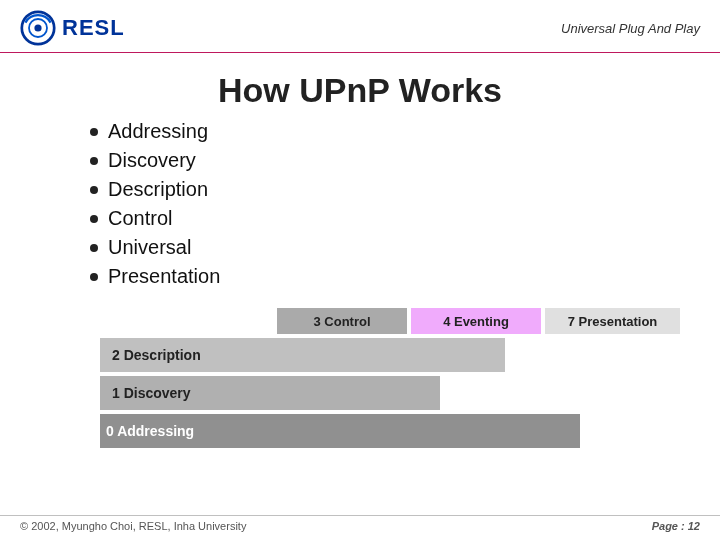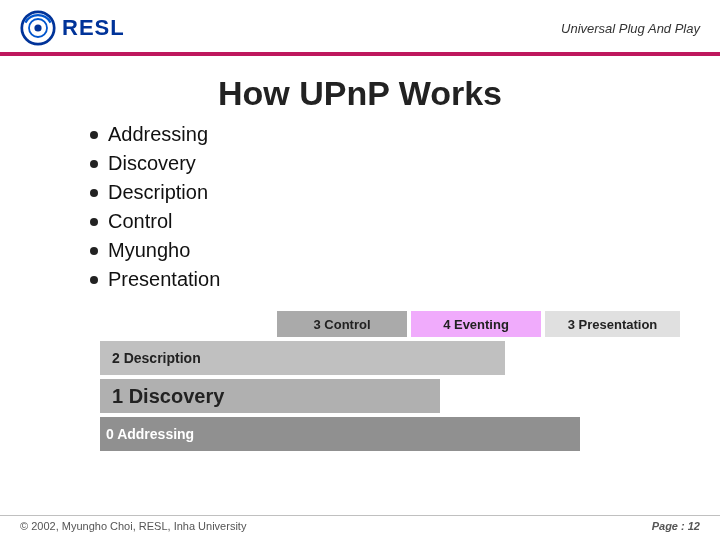--- a/index.html
+++ b/index.html
@@ -20,21 +20,21 @@
       position: relative;
       padding: 0;
     }
 
     
     .header {
       display: flex;
       justify-content: space-between;
       align-items: center;
       padding: 10px 20px 6px 20px;
-      border-bottom: 4px solid #be185d;
+      border-bottom: 1px solid #be185d;
     }
 
     .logo-area {
       display: flex;
       align-items: center;
       gap: 6px;
     }
 
     .logo-circle {
       width: 36px;
@@ -139,21 +139,21 @@
       margin-bottom: 4px;
       width: 405px;
     }
 
     .bar-1-discovery {
       background: #b0b0b0;
       height: 34px;
       display: flex;
       align-items: center;
       padding-left: 12px;
-      font-size: 20px;
+      font-size: 14px;
       font-weight: bold;
       color: #222;
       margin-bottom: 4px;
       width: 340px;
     }
 
     .bar-0-addressing {
       background: #909090;
       height: 34px;
       display: flex;
@@ -225,39 +225,39 @@
     <li>
       <span class="bullet-dot"></span>
       <span>Description</span>
     </li>
     <li>
       <span class="bullet-dot"></span>
       <span>Control</span>
     </li>
     <li>
       <span class="bullet-dot"></span>
-      <span>Myungho</span>
+      <span>Universal</span>
     </li>
     <li>
       <span class="bullet-dot"></span>
       <span>Presentation</span>
     </li>
   </ul>
 
   <div class="bar-section">
 
     <div class="top-bars">
       <div class="bar-segment bar-3-control">
         <span>3 Control</span>
       </div>
       <div class="bar-segment bar-4-eventing">
         <span>4 Eventing</span>
       </div>
       <div class="bar-segment bar-5-presentation">
-        <span>3 Presentation</span>
+        <span>7 Presentation</span>
       </div>
     </div>
 
     <div class="bar-2-description">
       <span>2 Description</span>
     </div>
 
     <div class="bar-1-discovery">
       <span>1 Discovery</span>
     </div>

